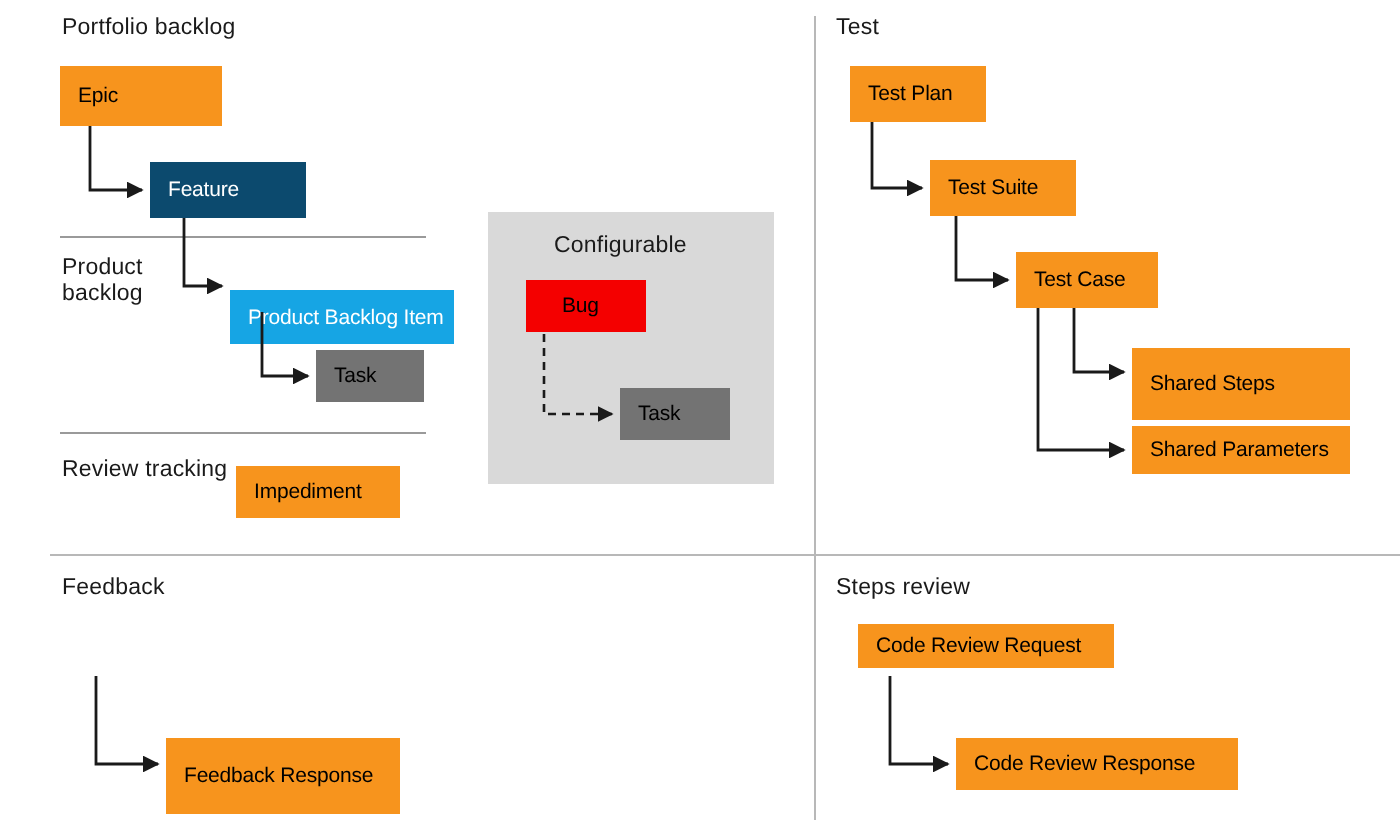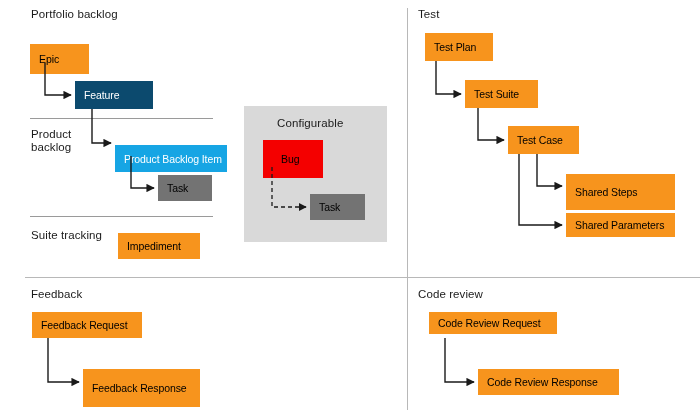--- a/index.html
+++ b/index.html
@@ -85,61 +85,60 @@
 <div id="canvas">
 
   <div class="divider-v" style="left:407px; top:8px; height:402px;"></div>
   <div class="divider-h" style="left:25px; top:277px; width:675px;"></div>
 
   <div class="rule" style="left:30px; top:118px; width:183px;"></div>
   <div class="rule" style="left:30px; top:216px; width:183px;"></div>
 
   <div class="caption" style="left:31px; top:8px;">Portfolio backlog</div>
 
-  <div class="node orange" style="left:30px; top:44px; width:59px; height:30px;">Epic</div>
+  <div class="node orange" style="left:30px; top:33px; width:81px; height:30px;">Epic</div>
 
   <div class="node purple" style="left:75px; top:81px; width:78px; height:28px;">Feature</div>
 
   <div class="caption" style="left:31px; top:128px;">Product
 backlog</div>
 
   <div class="node blue" style="left:115px; top:145px; width:112px; height:27px;">Product Backlog Item</div>
 
   <div class="node yellow" style="left:158px; top:175px; width:54px; height:26px;">Task</div>
 
-  <div class="caption" style="left:31px; top:229px;">Suite tracking</div>
+  <div class="caption" style="left:31px; top:229px;">Review tracking</div>
 
   <div class="node orange" style="left:118px; top:233px; width:82px; height:26px;">Impediment</div>
 
   <div class="panel" style="left:244px; top:106px; width:143px; height:136px;"></div>
   <div class="panel-title" style="left:277px; top:117px;">Configurable</div>
 
-  <div class="node red" style="left:263px; top:140px; width:60px; height:38px;padding-left:18px;">Bug</div>
+  <div class="node red" style="left:263px; top:140px; width:60px; height:26px;padding-left:18px;">Bug</div>
 
   <div class="node yellow" style="left:310px; top:194px; width:55px; height:26px;">Task</div>
 
   <div class="caption" style="left:418px; top:8px;">Test</div>
 
   <div class="node orange" style="left:425px; top:33px; width:68px; height:28px;">Test Plan</div>
 
   <div class="node orange" style="left:465px; top:80px; width:73px; height:28px;">Test Suite</div>
 
   <div class="node orange" style="left:508px; top:126px; width:71px; height:28px;">Test Case</div>
 
   <div class="node orange" style="left:566px; top:174px; width:109px; height:36px;">Shared Steps</div>
 
   <div class="node orange" style="left:566px; top:213px; width:109px; height:24px;">Shared Parameters</div>
 
   <div class="caption" style="left:31px; top:288px;">Feedback</div>
 
-  <div class="node orange" style="left:32px; top:312px; width:110px; height:26px;">Feedback Request</div>
 
   <div class="node orange" style="left:83px; top:369px; width:117px; height:38px;">Feedback Response</div>
 
-  <div class="caption" style="left:418px; top:288px;">Code review</div>
+  <div class="caption" style="left:418px; top:288px;">Steps review</div>
 
   <div class="node orange" style="left:429px; top:312px; width:128px; height:22px;">Code Review Request</div>
 
   <div class="node orange" style="left:478px; top:369px; width:141px; height:26px;">Code Review Response</div>
 
   <svg id="wires" viewBox="0 0 700 416" xmlns="http://www.w3.org/2000/svg">
     <defs>
       <marker id="arrow" viewBox="0 0 10 10" refX="9" refY="5" markerWidth="6" markerHeight="6" orient="auto-start-reverse">
         <path d="M 0 0 L 10 5 L 0 10 z" fill="#1a1a1a"></path>
       </marker>

